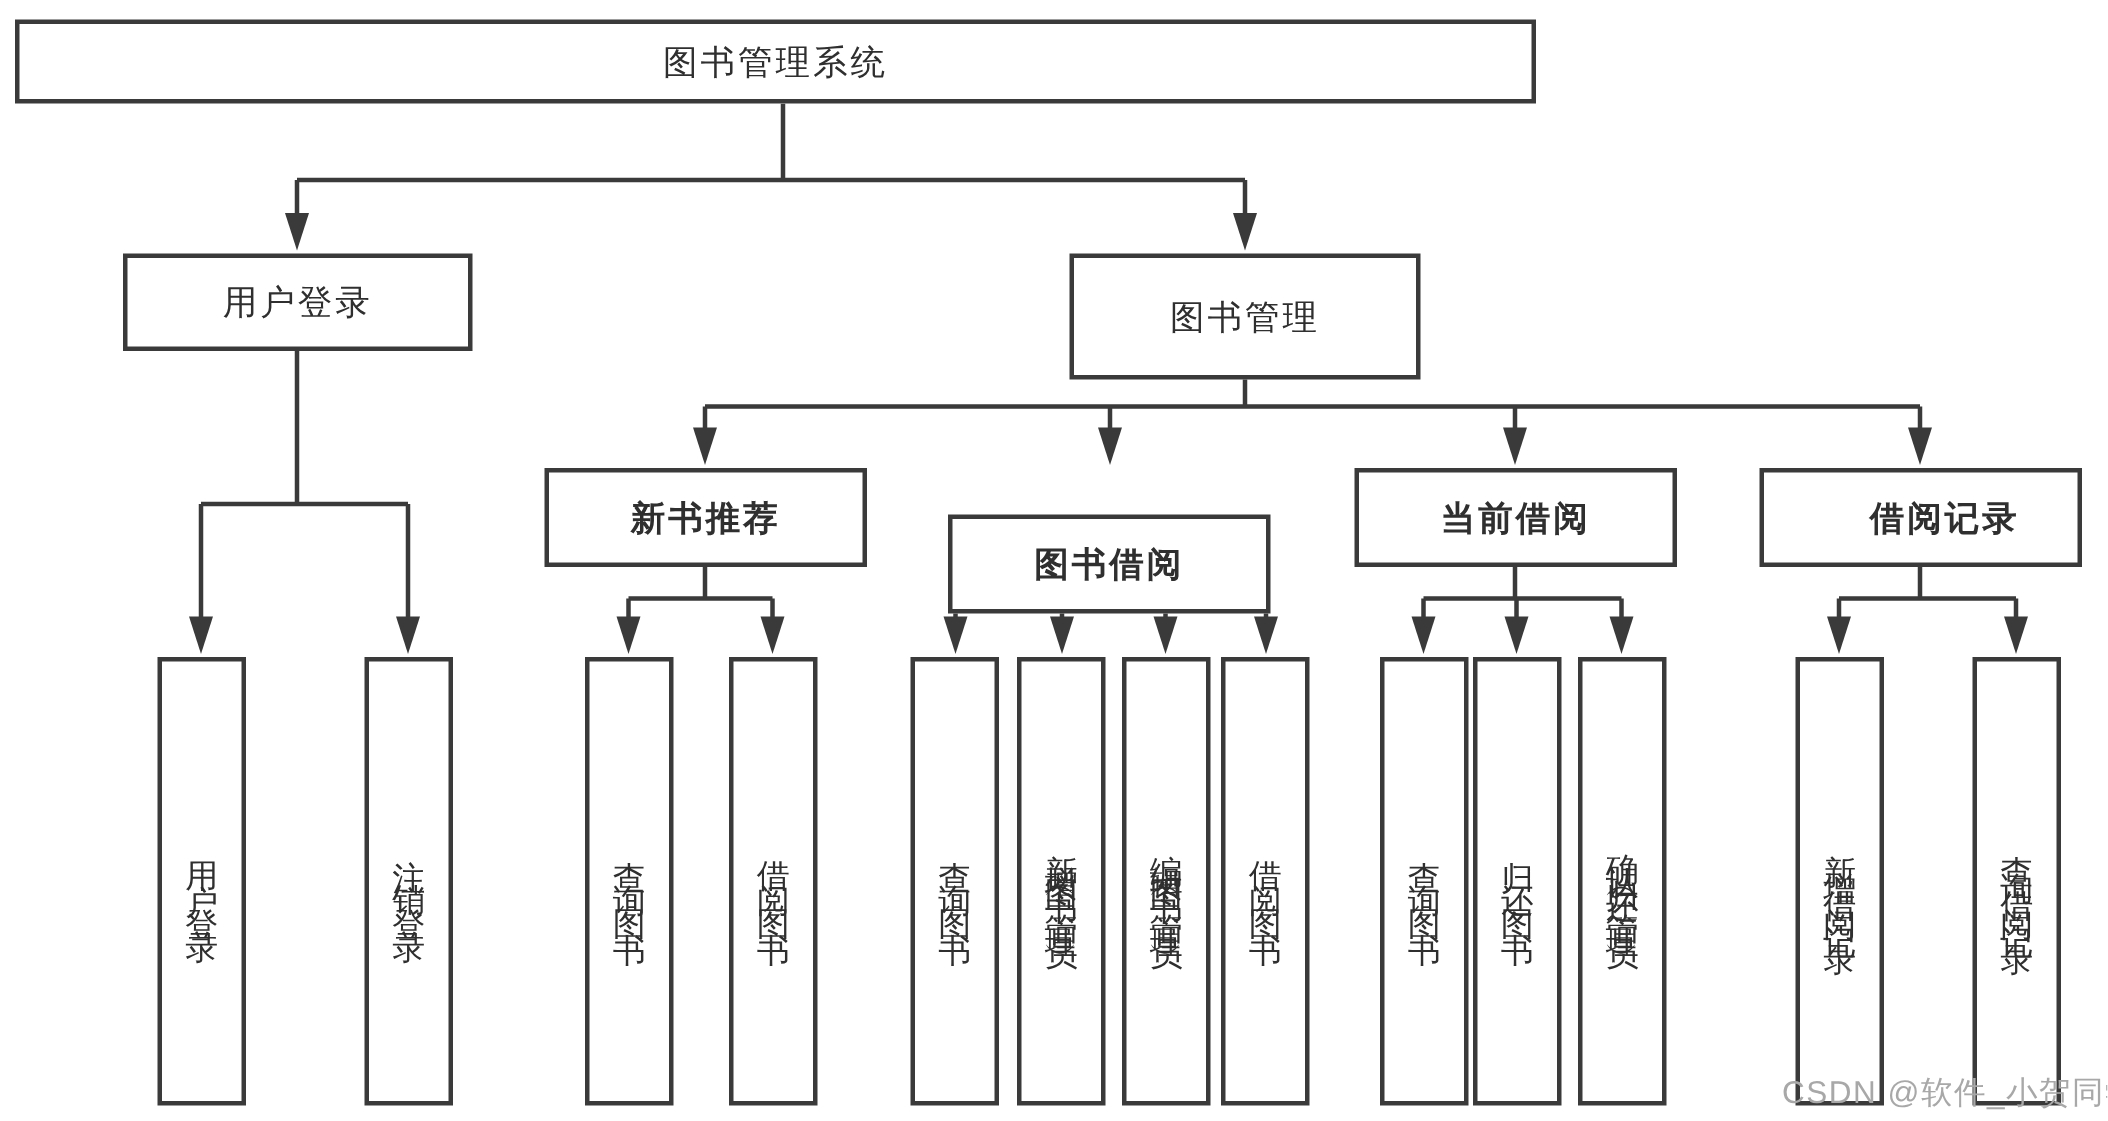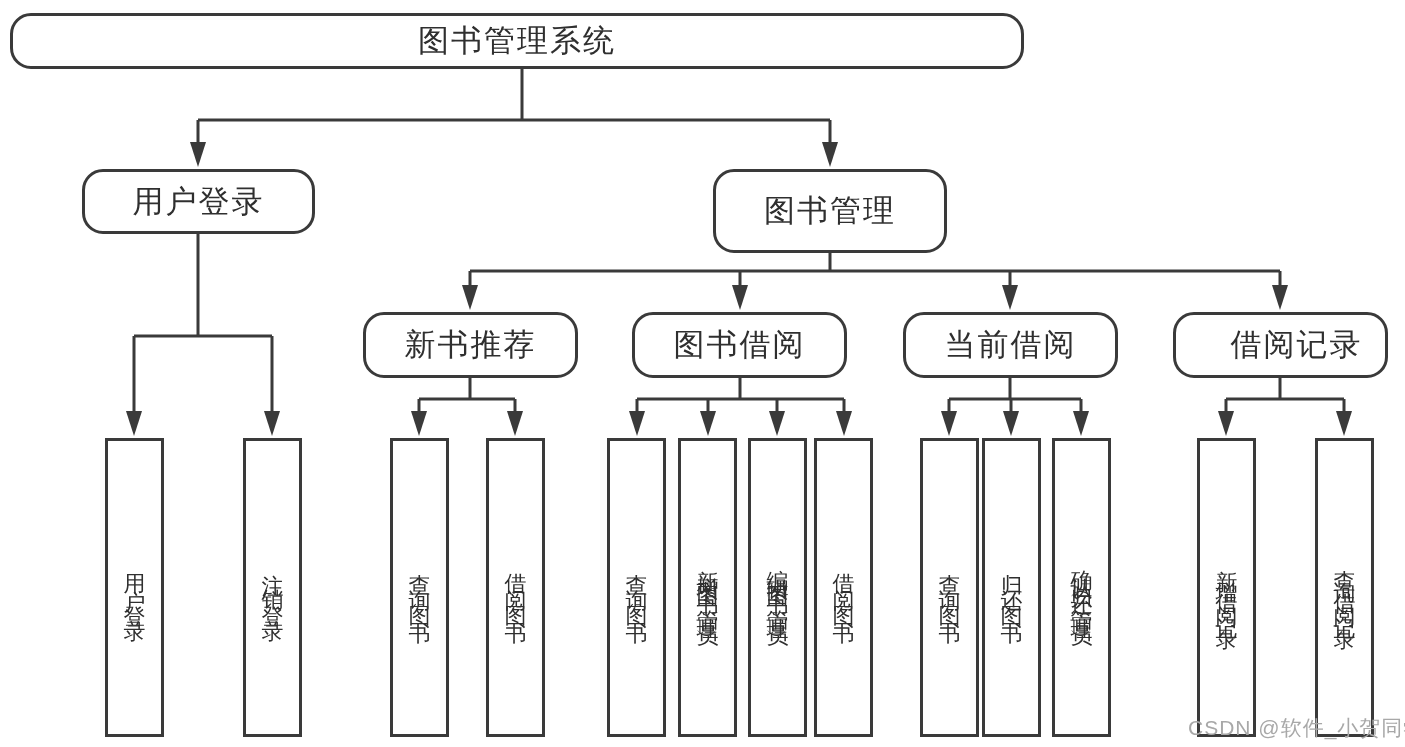--- a/index.html
+++ b/index.html
@@ -14,25 +14,25 @@
   #connector-svg path.line{stroke:#3a3a3a;stroke-width:3;fill:none;}
   #connector-svg path.arrow{fill:#3a3a3a;stroke:none;}
   .node{
     position:absolute;
     box-sizing:border-box;
     border:3px solid #3a3a3a;
     background:#ffffff;
     display:flex;align-items:center;justify-content:center;
     color:#2f2f2f;
   }
-  .hnode{font-size:31px;letter-spacing:2px;border-radius:21px;}
+  .hnode{font-size:23px;letter-spacing:2px;}
   .root{left:10px;top:13px;width:1014px;height:56px;}
   .lvl2-a{left:82px;top:169px;width:233px;height:65px;}
   .lvl2-b{left:713px;top:169px;width:234px;height:84px;}
-  .lvl3{top:312px;width:215px;height:66px;}
+  .lvl3{top:312px;width:215px;height:66px;font-weight:bold;}
   .leaf{top:438px;width:59px;height:299px;}
   .leaf .vtext{
     writing-mode:vertical-rl;
     text-orientation:mixed;
     font-size:22px;
     line-height:1;
     white-space:nowrap;
     color:#2f2f2f;
   }
   .vtext-l{letter-spacing:16px;}
@@ -97,21 +97,21 @@
   <div class="node hnode lvl2-a">
     <span>用户登录</span>
   </div>
   <div class="node hnode lvl2-b">
     <span>图书管理</span>
   </div>
 
   <div class="node hnode lvl3" style="left:363px;">
     <span>新书推荐</span>
   </div>
-  <div class="node hnode lvl3" style="left:632px;">
+  <div class="node hnode lvl3" style="left:632px;margin-top:31px;">
     <span>图书借阅</span>
   </div>
   <div class="node hnode lvl3" style="left:903px;justify-content:center;">
     <span>当前借阅</span>
   </div>
   <div class="node hnode lvl3" style="left:1173px;padding-left:32px;">
     <span>借阅记录</span>
   </div>
 
   <div class="node leaf" style="left:105px;">

